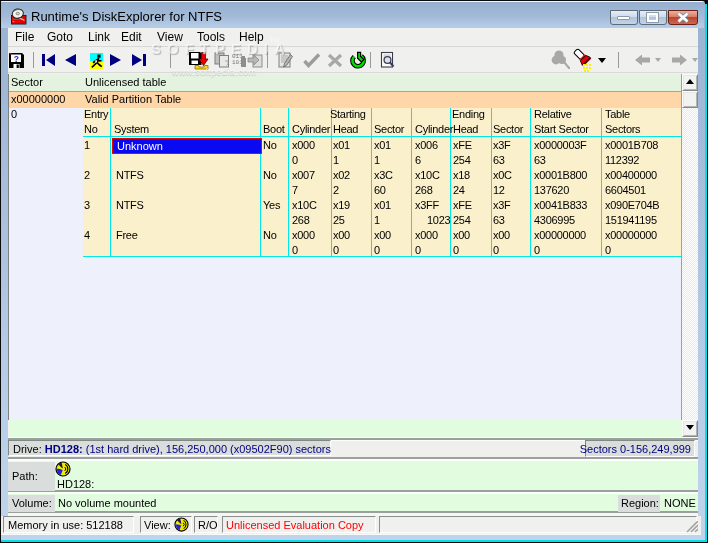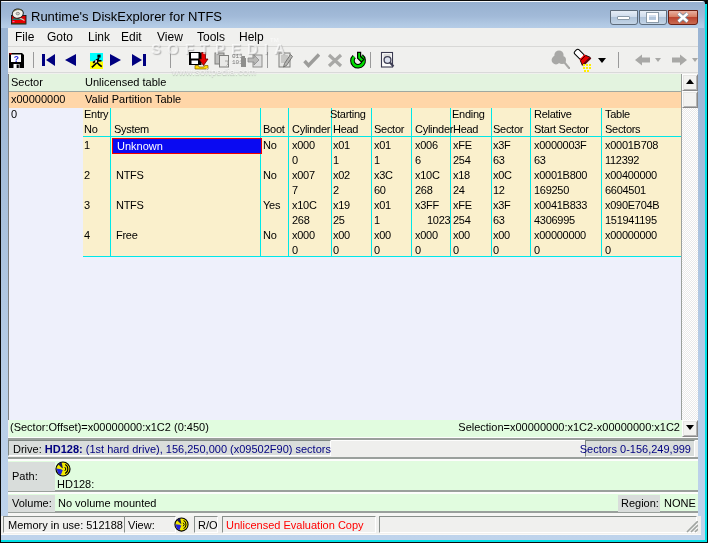--- a/index.html
+++ b/index.html
@@ -295,21 +295,21 @@
 <span class="t tt" style="left:453px;top:169px">x18</span>
 <span class="t tt" style="left:493px;top:169px">x0C</span>
 <span class="t tt" style="left:534px;top:169px">x0001B800</span>
 <span class="t tt" style="left:605px;top:169px">x00400000</span>
 <span class="t tt" style="left:292px;top:184px">7</span>
 <span class="t tt" style="left:333px;top:184px">2</span>
 <span class="t tt" style="left:374px;top:184px">60</span>
 <span class="t tt" style="left:415px;top:184px">268</span>
 <span class="t tt" style="left:453px;top:184px">24</span>
 <span class="t tt" style="left:493px;top:184px">12</span>
-<span class="t tt" style="left:534px;top:184px">169250</span>
+<span class="t tt" style="left:534px;top:184px">137620</span>
 <span class="t tt" style="left:605px;top:184px">6604501</span>
 <span class="t tt" style="left:84px;top:199px">3</span>
 <span class="t tt" style="left:116px;top:199px">NTFS</span>
 <span class="t tt" style="left:263px;top:199px">Yes</span>
 <span class="t tt" style="left:292px;top:199px">x10C</span>
 <span class="t tt" style="left:333px;top:199px">x19</span>
 <span class="t tt" style="left:374px;top:199px">x01</span>
 <span class="t tt" style="left:415px;top:199px">x3FF</span>
 <span class="t tt" style="left:453px;top:199px">xFE</span>
 <span class="t tt" style="left:493px;top:199px">x3F</span>
@@ -347,22 +347,20 @@
   </div>
 
 <div class="abs" style="left:681px;top:74px;width:1px;height:362px;background:#9aa09c"></div>
 <div class="abs" id="sbar"></div>
 <div class="sbtn" id="sb-up"></div>
 <div class="sbtn" id="sb-thumb"></div>
 <div class="sbtn" id="sb-down"></div>
 <div class="sarrow" style="left:686px;top:79px;border-left:4px solid transparent;border-right:4px solid transparent;border-bottom:5px solid #000"></div>
 <div class="sarrow" style="left:686px;top:425px;border-left:4px solid transparent;border-right:4px solid transparent;border-top:5px solid #000"></div>
 <div class="abs" id="inforow">
-  <span class="t" style="left:1px;top:1px">(Sector:Offset)=x00000000:x1C2 (0:450)</span>
-  <span class="t" style="right:2px;top:1px">Selection=x00000000:x1C2-x00000000:x1C2</span>
 </div>
 
 <div class="abs" style="left:8px;top:437px;width:690px;height:1px;background:#fdfdfc"></div>
 <div class="abs" style="left:8px;top:438px;width:690px;height:2px;background:#9aa09c"></div>
 <div class="abs" style="left:8px;top:440px;width:690px;height:1px;background:#fdfdfc"></div>
 <div class="abs" id="drivebar"></div>
 <div class="abs" style="left:8px;top:457px;width:690px;height:2px;background:#9aa09c"></div>
 <div class="abs" style="left:8px;top:459px;width:690px;height:2px;background:#fdfdfc"></div>
 <div class="sunk" style="left:8px;top:440px;width:323px;height:16px;font-size:11px">
   <span class="t" style="left:4px;top:2px">Drive: <b style="color:#000080">HD128:</b> <span style="color:#000080">(1st hard drive), 156,250,000 (x09502F90) sectors</span></span>
@@ -394,21 +392,21 @@
 <span class="t" style="left:58px;top:497px">No volume mounted</span>
 <div class="glabel" style="left:618px;top:495px;width:42px;height:17px"></div>
 <span class="t" style="left:621px;top:497px">Region:</span>
 <span class="t" style="left:664px;top:497px">NONE</span>
 
 <div class="abs" id="statusbar"></div>
 <div class="abs" style="left:1px;top:534px;width:700px;height:1px;background:#fafaf8"></div>
 <div class="spanel" style="left:3px;width:131px">
     <span class="t" style="left:4px;top:2px">Memory in use: 512188</span>
   </div>
-<div class="spanel" style="left:124px;width:52px">
+<div class="spanel" style="left:140px;width:52px">
     <span class="t" style="left:3px;top:2px">View:</span>
   </div>
 <svg class="abs" style="left:174px;top:517px" width="15" height="15" viewBox="0 0 16 16">
   <circle cx="8" cy="8" r="7" fill="#f2ea00" stroke="#000" stroke-width="1.2"></circle>
   <path d="M8 8 L2.9 3.1 A7 7 0 0 1 6.6 1.15 Z" fill="#1a1a5a"></path>
   <path d="M8 8.4 L1.3 7.6 L3.2 12.4 L5.8 14 Z" fill="#2222dd"></path>
   <path d="M10.2 3.6 A5 5 0 0 1 10.2 12.4" stroke="#000" fill="none" stroke-width="1.1"></path>
   <path d="M9.8 6.1 A2.5 2.5 0 0 1 9.8 9.9" stroke="#000" fill="none" stroke-width="1"></path>
   <rect x="6.7" y="7.3" width="2.4" height="1.7" fill="#f2ea00"></rect>
 </svg>

